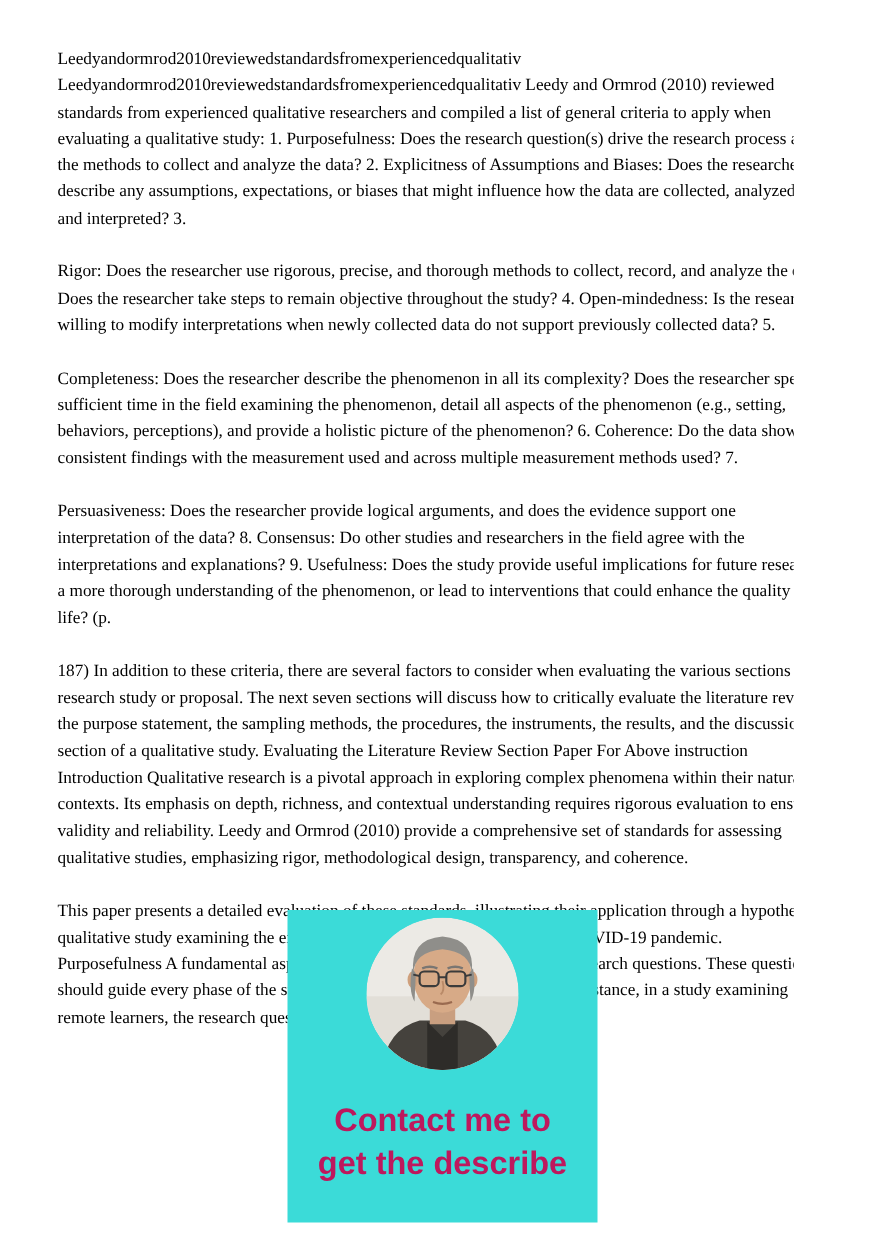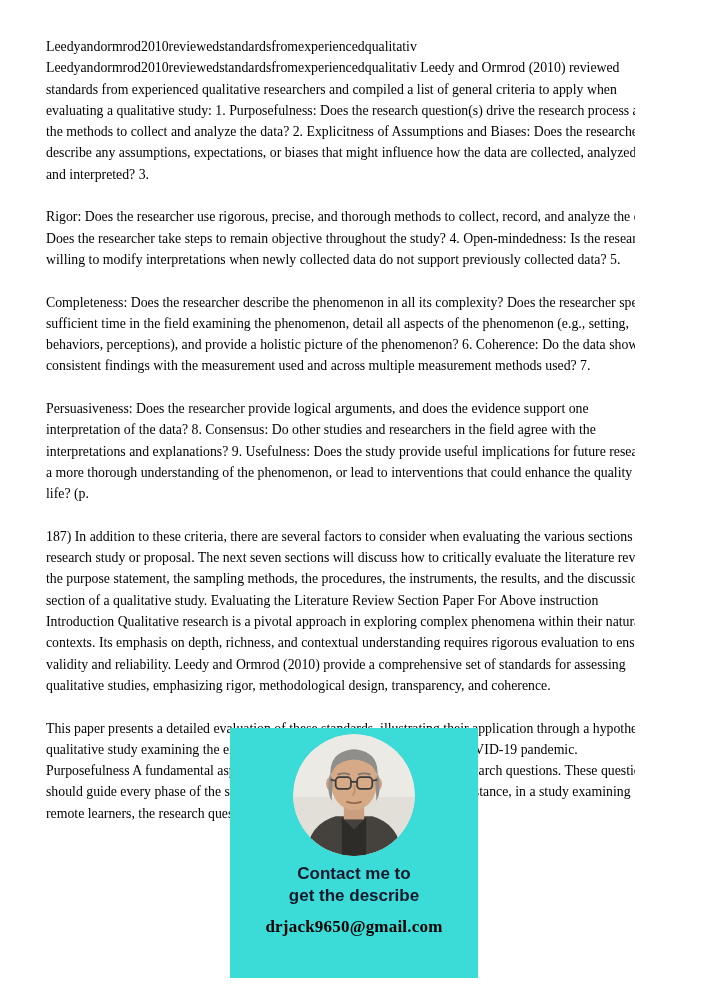--- a/index.html
+++ b/index.html
@@ -37,26 +37,26 @@
   }
   .avatar-wrap {
     margin-top: 6px;
     line-height: 0;
   }
   .avatar-wrap svg {
     border-radius: 50%;
     display: inline-block;
   }
   .popup-heading {
-    margin-top: 7px;
+    margin-top: 23px;
     font-family: "Liberation Sans", sans-serif;
     font-weight: 700;
-    font-size: 17px;
+    font-size: 26px;
     line-height: 1.32;
-    color: #0f172a;
+    color: #be185d;
   }
   .popup-email {
     margin-top: 9px;
     font-family: "Liberation Serif", serif;
     font-weight: 700;
     font-size: 17px;
     color: #000000;
     letter-spacing: 0.2px;
   }
 </style>
@@ -115,16 +115,15 @@
           <path d="M52.5 66.5 Q60 69.5 67.5 66.5" stroke="#9a6a4f" stroke-width="1.7" fill="none"></path>
         </g>
       </svg>
     </div>
 
     <div class="popup-heading">
       <div>Contact me to</div>
       <div>get the describe</div>
     </div>
 
-    <div class="popup-email">drjack9650@gmail.com</div>
   </div>
 
 </div>
 
 </body></html>

